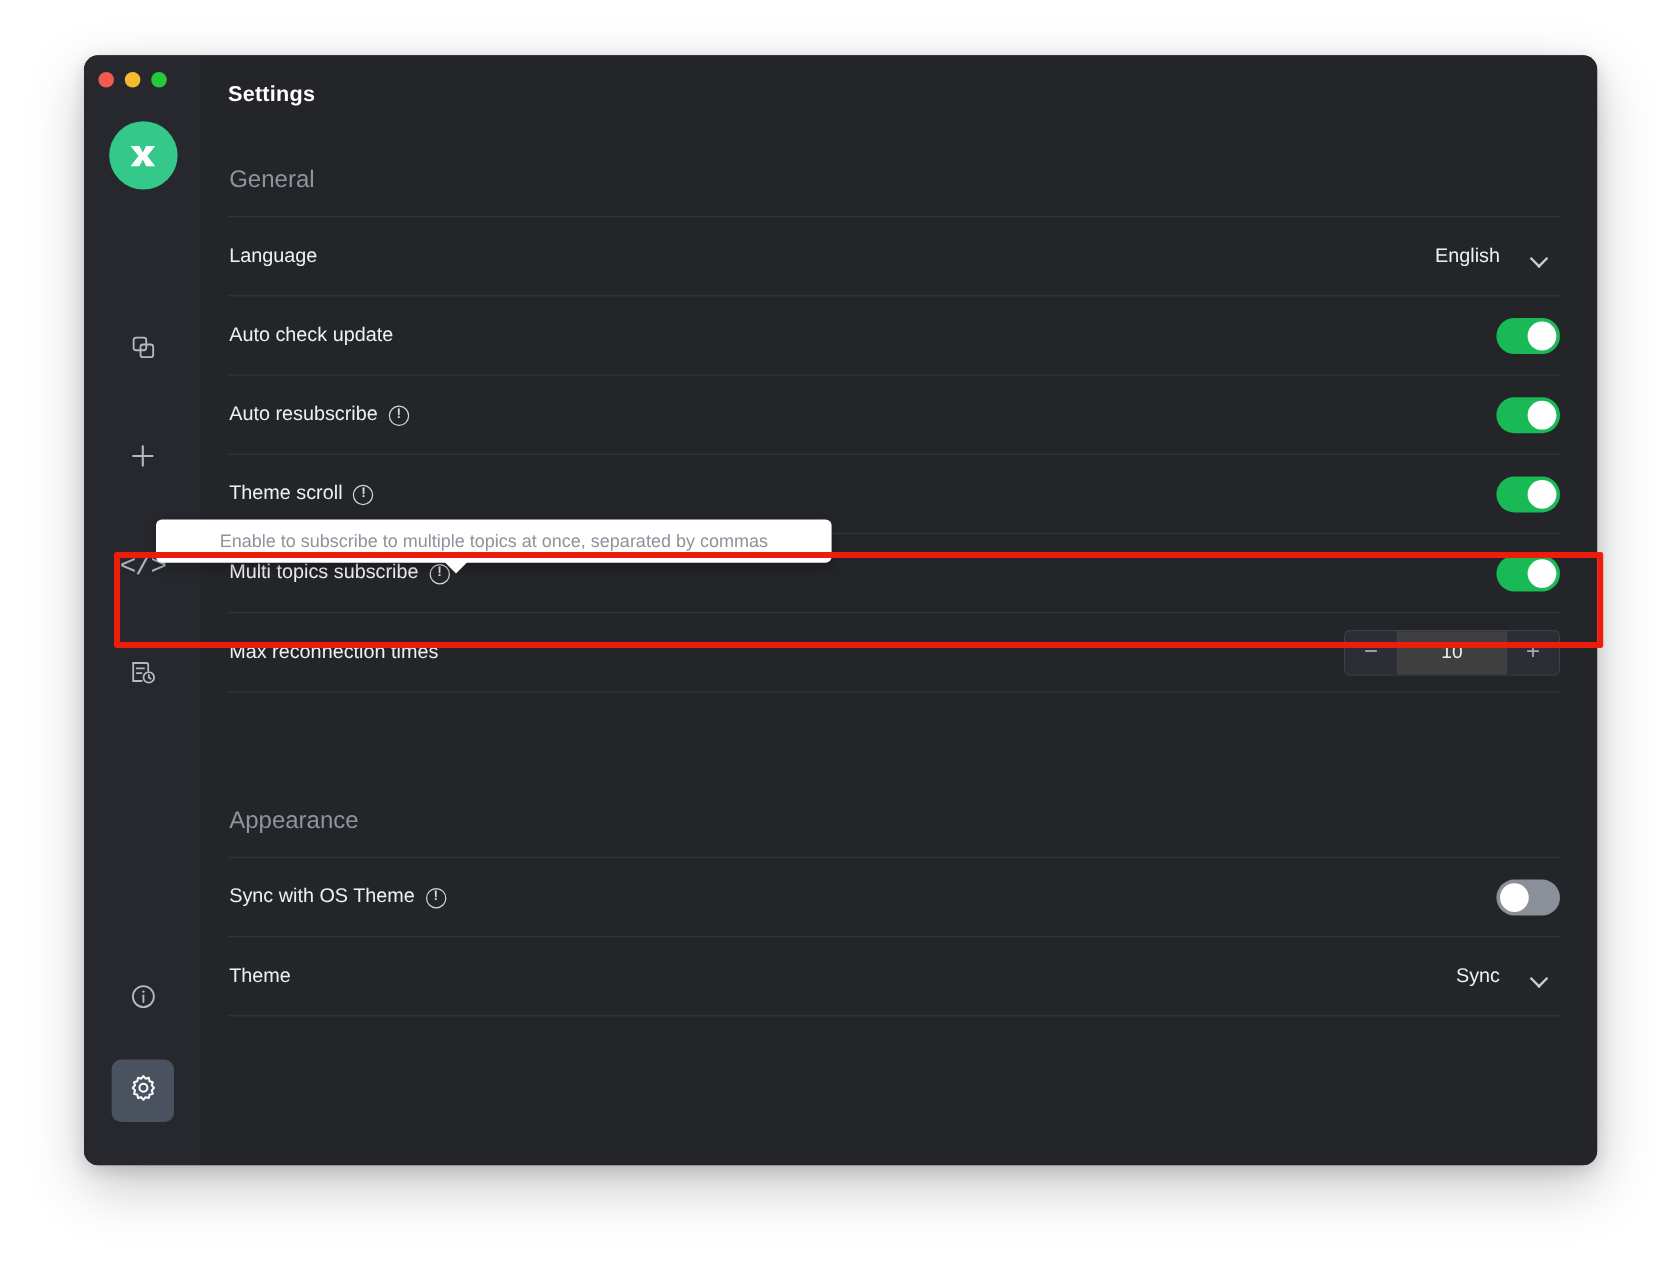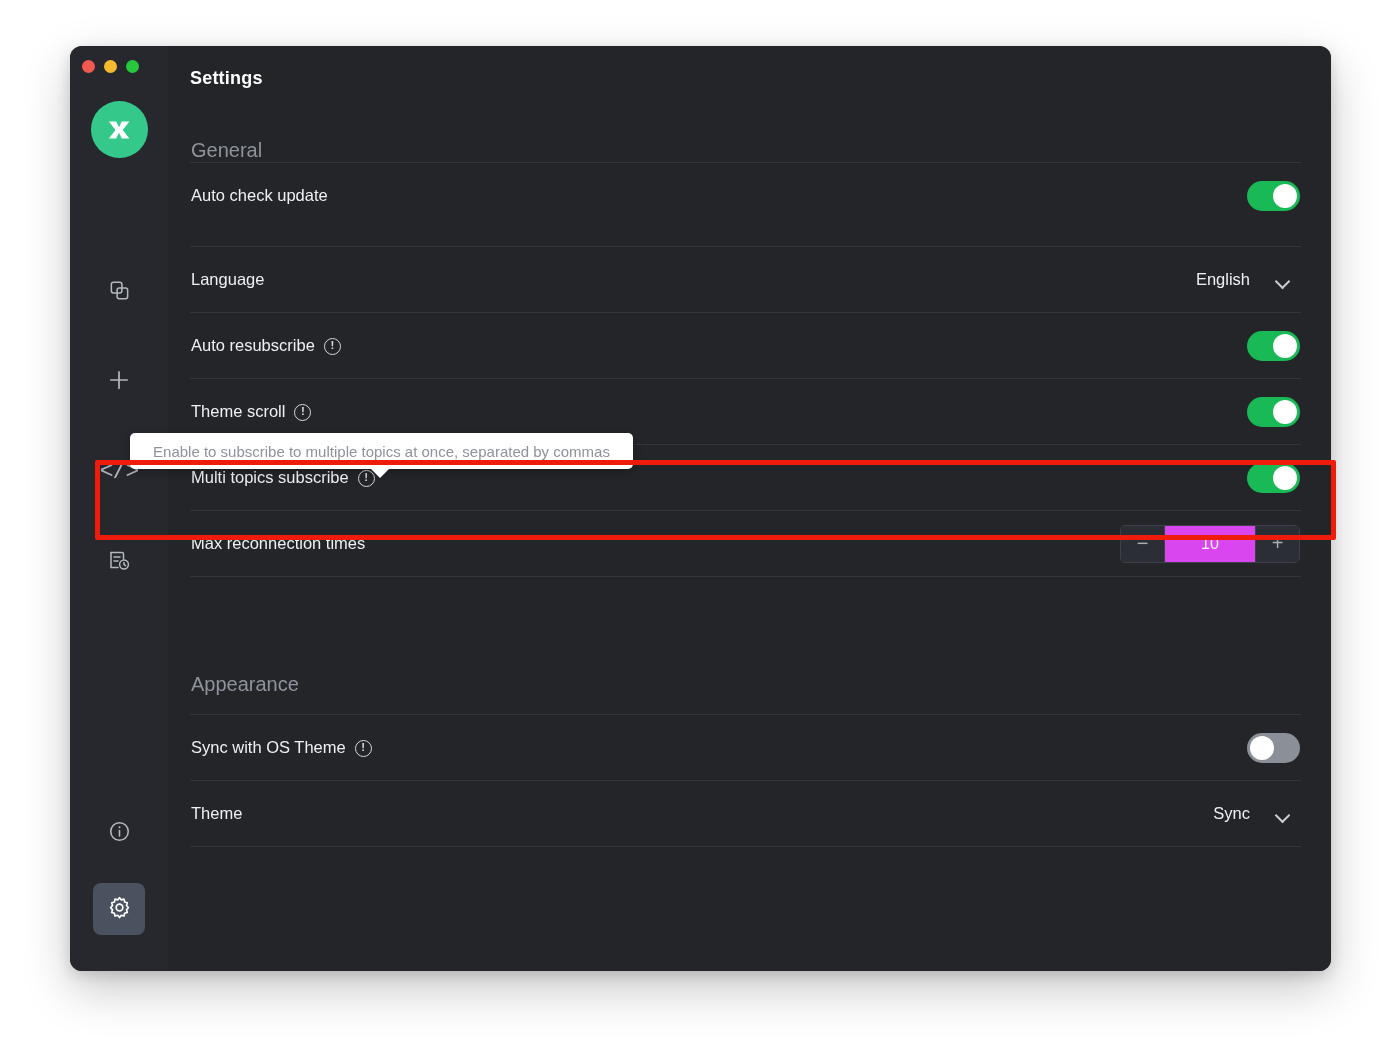--- a/index.html
+++ b/index.html
@@ -244,35 +244,35 @@
     cursor: pointer;
     background: #2b2e34;
   }
   .stepper .btn.minus { border-right: 1px solid #3d4149; }
   .stepper .btn.plus  { border-left: 1px solid #3d4149; }
   .stepper .value {
     flex: 1;
     text-align: center;
     color: #eef0f2;
     font-size: 16px;
-    background: #d946ef;
+    background: #404040;
     height: 100%;
     display: flex;
     align-items: center;
     justify-content: center;
   }
 
   .spacer-block { height: 96px; }
 
   
   #tooltip {
     position: absolute;
     left: 130px;
     top: 433px;
-    width: 503px;
+    width: 563px;
     height: 36px;
     background: #ffffff;
     border-radius: 5px;
     box-shadow: 0 3px 10px rgba(0,0,0,0.25);
     display: flex;
     align-items: center;
     justify-content: center;
     z-index: 40;
   }
   #tooltip .tip-text {
@@ -387,32 +387,32 @@
     </div>
 
     <div id="content">
 
       <div id="page-title">Settings</div>
 
       <div class="section-label section-general">General</div>
 
       <div class="rows">
 
-        <div class="row">
-          <div class="row-label">Auto check update</div>
-          <div class="toggle on">
-            <div class="knob"></div>
-          </div>
-        </div>
-
         <div class="row first" style="margin-top:18px;">
           <div class="row-label">Language</div>
           <div class="row-select">
             <span>English</span>
             <span class="chevron"></span>
+          </div>
+        </div>
+
+        <div class="row">
+          <div class="row-label">Auto check update</div>
+          <div class="toggle on">
+            <div class="knob"></div>
           </div>
         </div>
 
         <div class="row">
           <div class="row-label">
             <span>Auto resubscribe</span>
             <span class="info-icon">
               <span>!</span>
             </span>
           </div>

